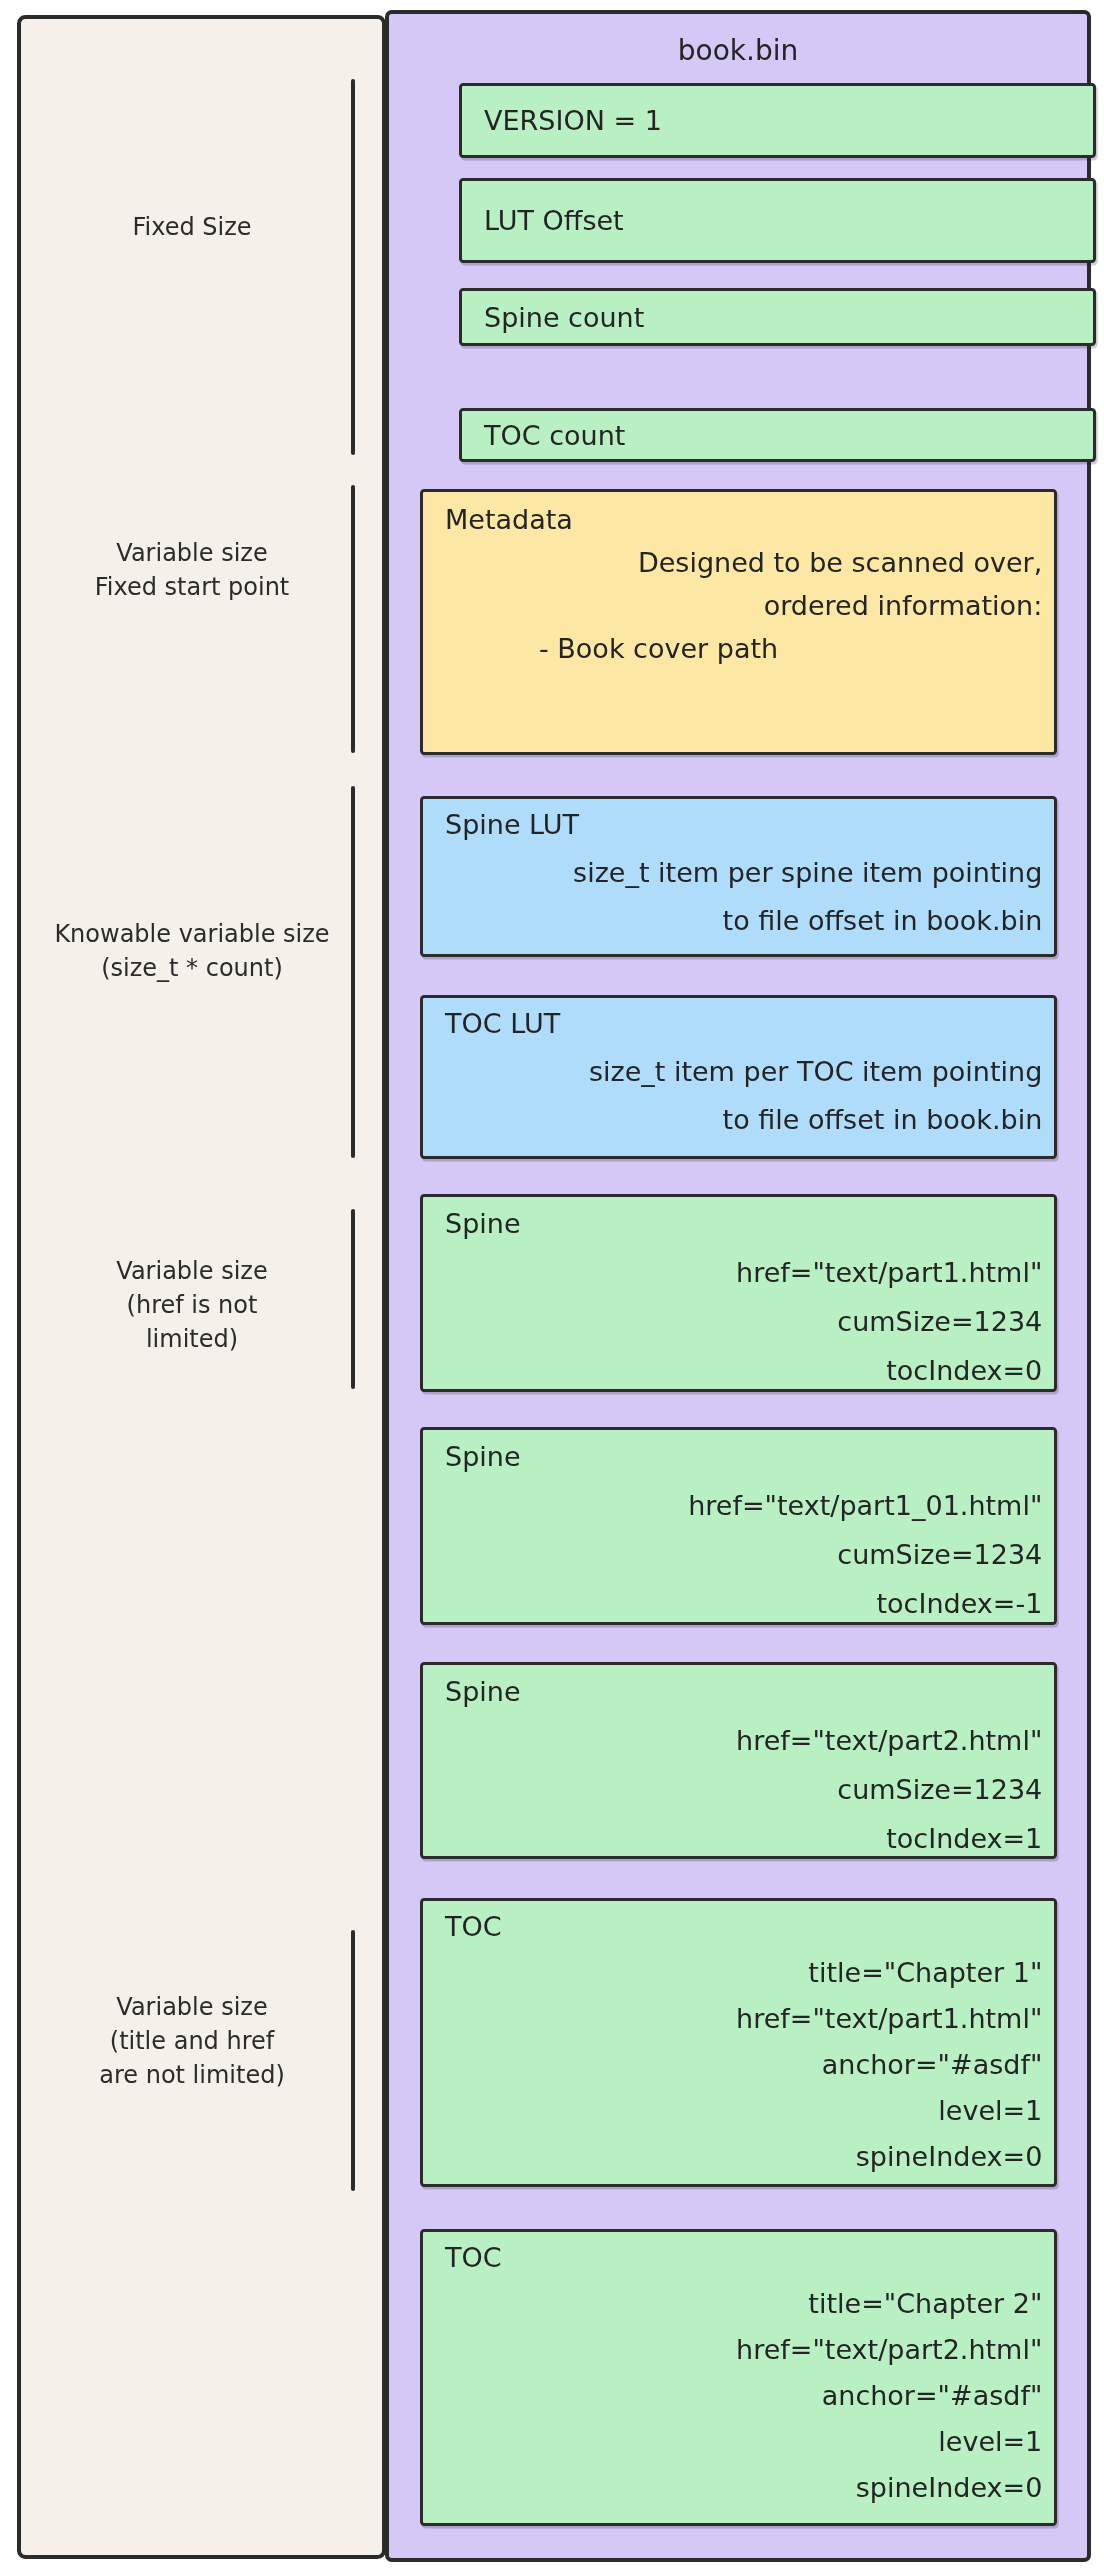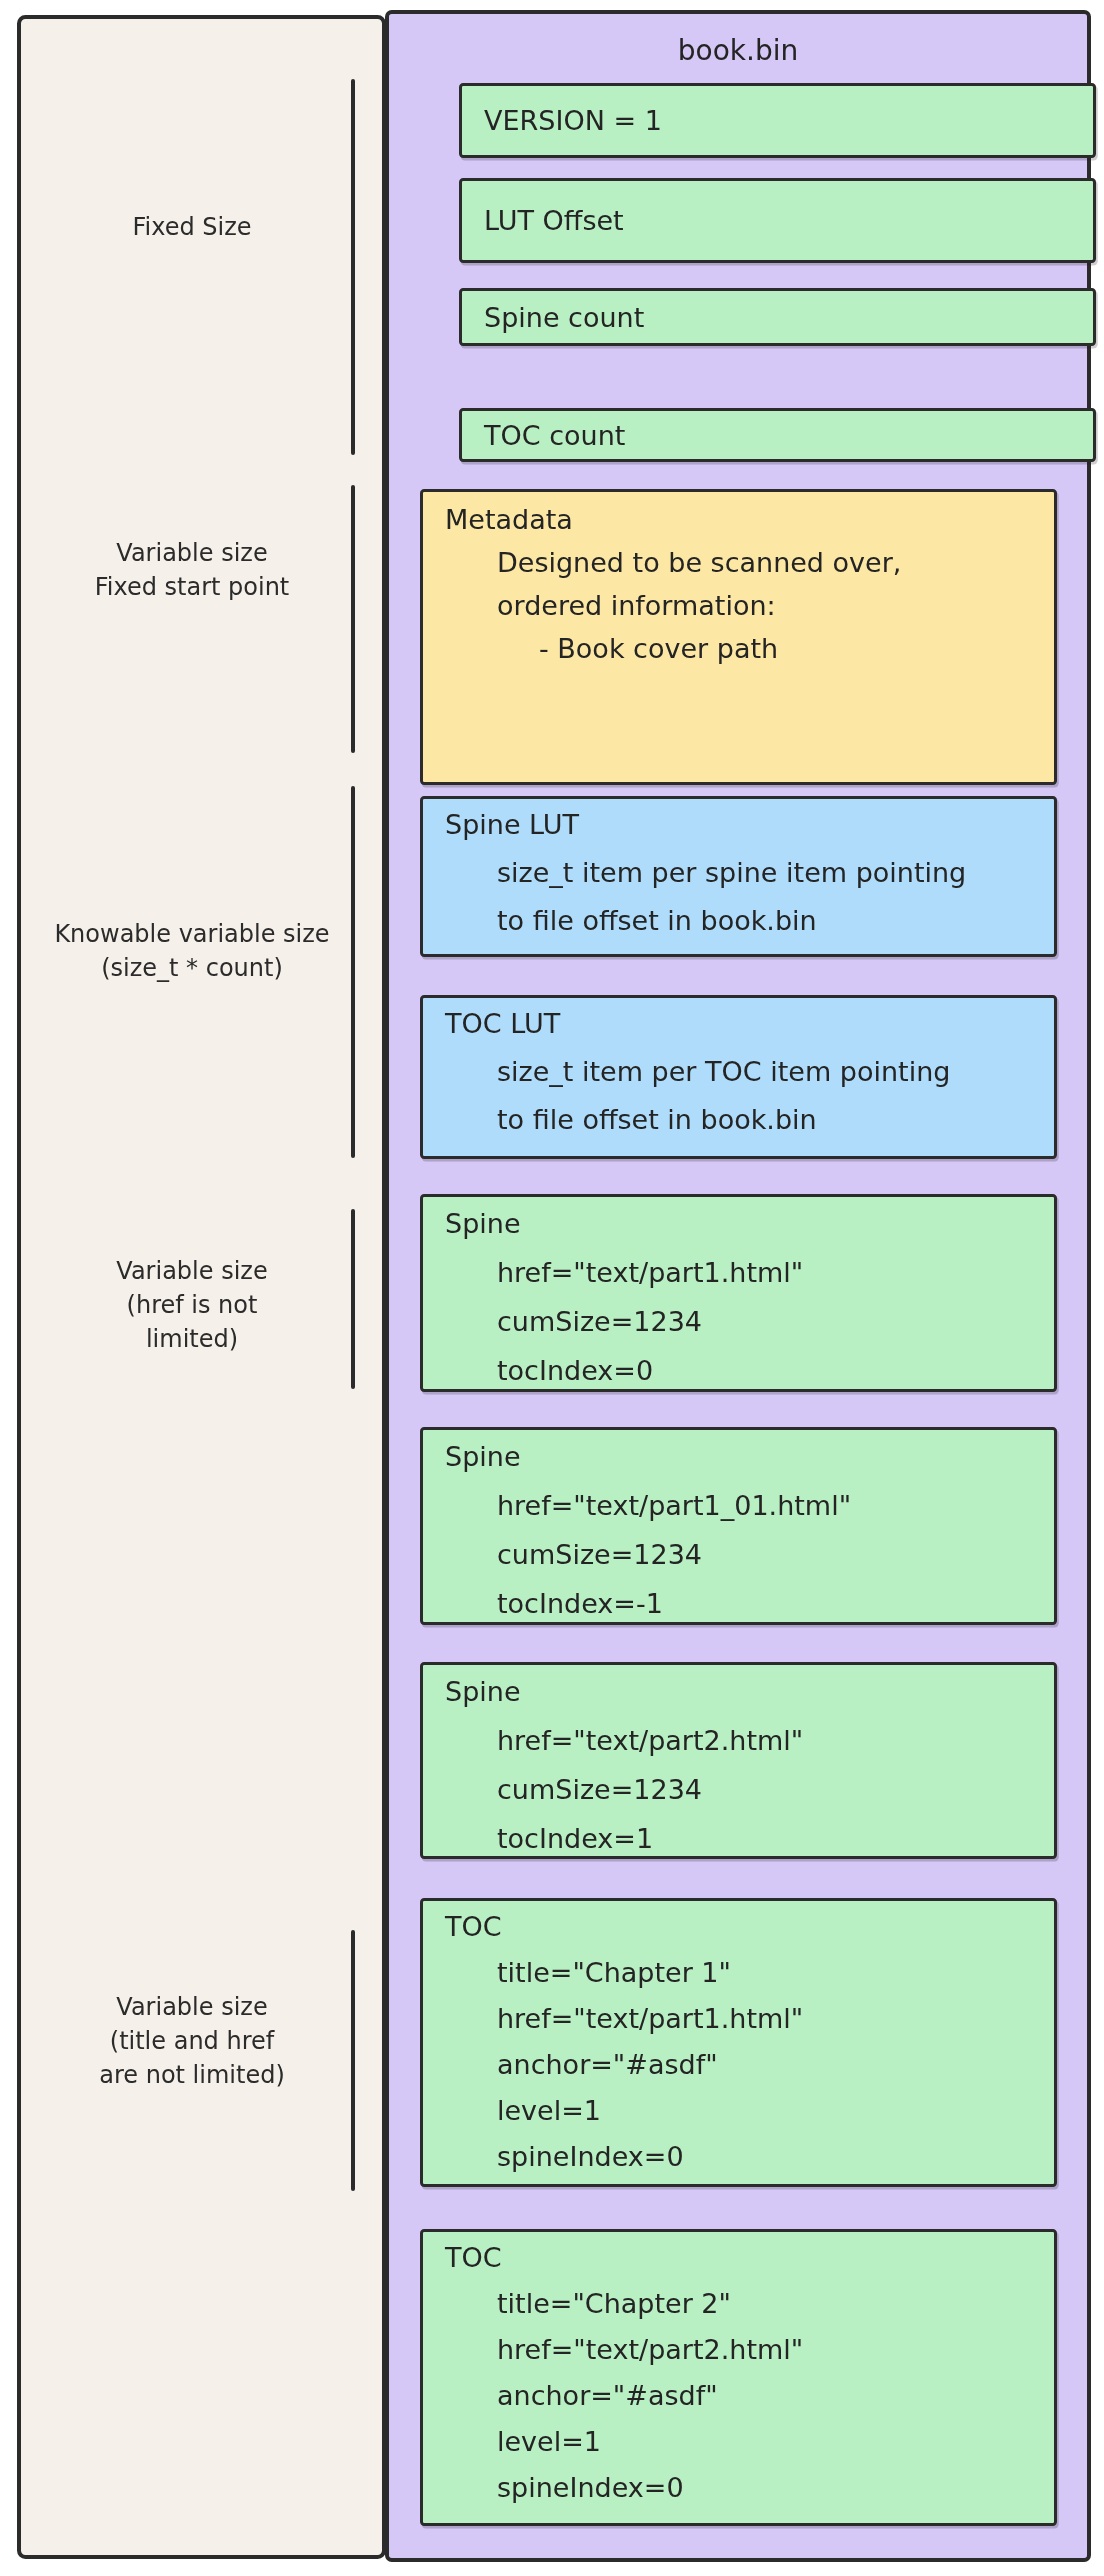--- a/index.html
+++ b/index.html
@@ -39,21 +39,21 @@
   .blue{background:#aedcfa;}
   .vcenter{display:flex;flex-direction:column;justify-content:center;margin-left:39px;}
   .lh51 .line{line-height:43px;}
   .lh55 .line{line-height:46px;}
   .lh57 .line{line-height:48px;}
   .lh58 .line{line-height:49px;}
   .pt2{padding-top:1.7px;}
   .pt4{padding-top:3.3px;}
   .pt7{padding-top:5.9px;}
   .line{white-space:pre;}
-  .i1{padding-left:52px;}
+  .i1{padding-left:52px;text-align:right;}
   .i2{padding-left:94px;}
 </style>
 </head>
 <body>
 
 <div class="canvas">
 
   <div class="left-pane"></div>
 
   <div class="side-label" style="top:210px">
@@ -96,21 +96,21 @@
     </div>
 
     <div class="box green vcenter" style="top:274px;height:58px">
       <div class="line i0">Spine count</div>
     </div>
 
     <div class="box green vcenter" style="top:394px;height:54px">
       <div class="line i0">TOC count</div>
     </div>
 
-    <div class="box yellow lh51 pt7" style="top:475px;height:296px">
+    <div class="box yellow lh51 pt7" style="top:475px;height:266px">
       <div class="line i0">Metadata</div>
       <div class="line i1">Designed to be scanned over,</div>
       <div class="line i1">ordered information:</div>
       <div class="line i2">- Book cover path</div>
     </div>
 
     <div class="box blue lh57 pt2" style="top:782px;height:161px">
       <div class="line i0">Spine LUT</div>
       <div class="line i1">size_t item per spine item pointing</div>
       <div class="line i1">to file offset in book.bin</div>

